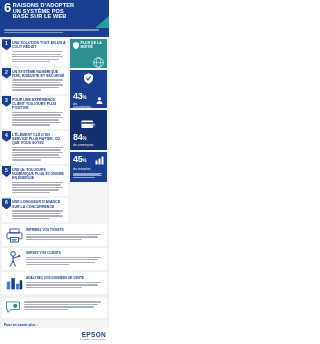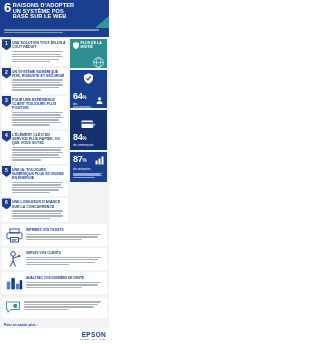--- a/index.html
+++ b/index.html
@@ -240,21 +240,21 @@
           </svg>
         </div>
         <div class="sb w1"></div>
           <div class="sb w2"></div>
           <div class="sb w1"></div>
         <div class="sb w3"></div>
           <div class="sb w4"></div>
         <div style="flex:1"></div>
         <div class="pct-row">
           <div>
-            <div class="pct"><span>64</span><small>%</small></div>
+            <div class="pct"><span>43</span><small>%</small></div>
             <div class="pct-cap">des consommateurs</div>
           </div>
           <span>
             <svg width="9" height="9" viewBox="0 0 20 20">
               <circle cx="10" cy="6" r="3.4" fill="#ffffff"></circle>
               <path d="M3.5 18 C3.5 13.6 6.4 11 10 11 C13.6 11 16.5 13.6 16.5 18 Z" fill="#ffffff"></path>
             </svg>
           </span>
         </div>
       </div>
@@ -275,21 +275,21 @@
         <div class="pct-row">
           <div>
             <div class="pct"><span>84</span><small>%</small></div>
             <div class="pct-cap">des commerçants</div>
           </div>
         </div>
       </div>
 
       <div class="stat navy" style="height:30px">
         <div class="pct-row" style="margin:0 0 2px 0">
-          <div class="pct"><span>87</span><small>%</small></div>
+          <div class="pct"><span>45</span><small>%</small></div>
           <span>
             <svg width="9" height="9" viewBox="0 0 18 18">
               <rect x="1" y="9" width="4" height="8" fill="#ffffff"></rect>
               <rect x="7" y="5" width="4" height="12" fill="#ffffff"></rect>
               <rect x="13" y="1" width="4" height="16" fill="#ffffff"></rect>
             </svg>
           </span>
         </div>
         <div class="pct-cap">des entreprises</div>
         <div class="sb w1" style="margin-top:2px"></div>

